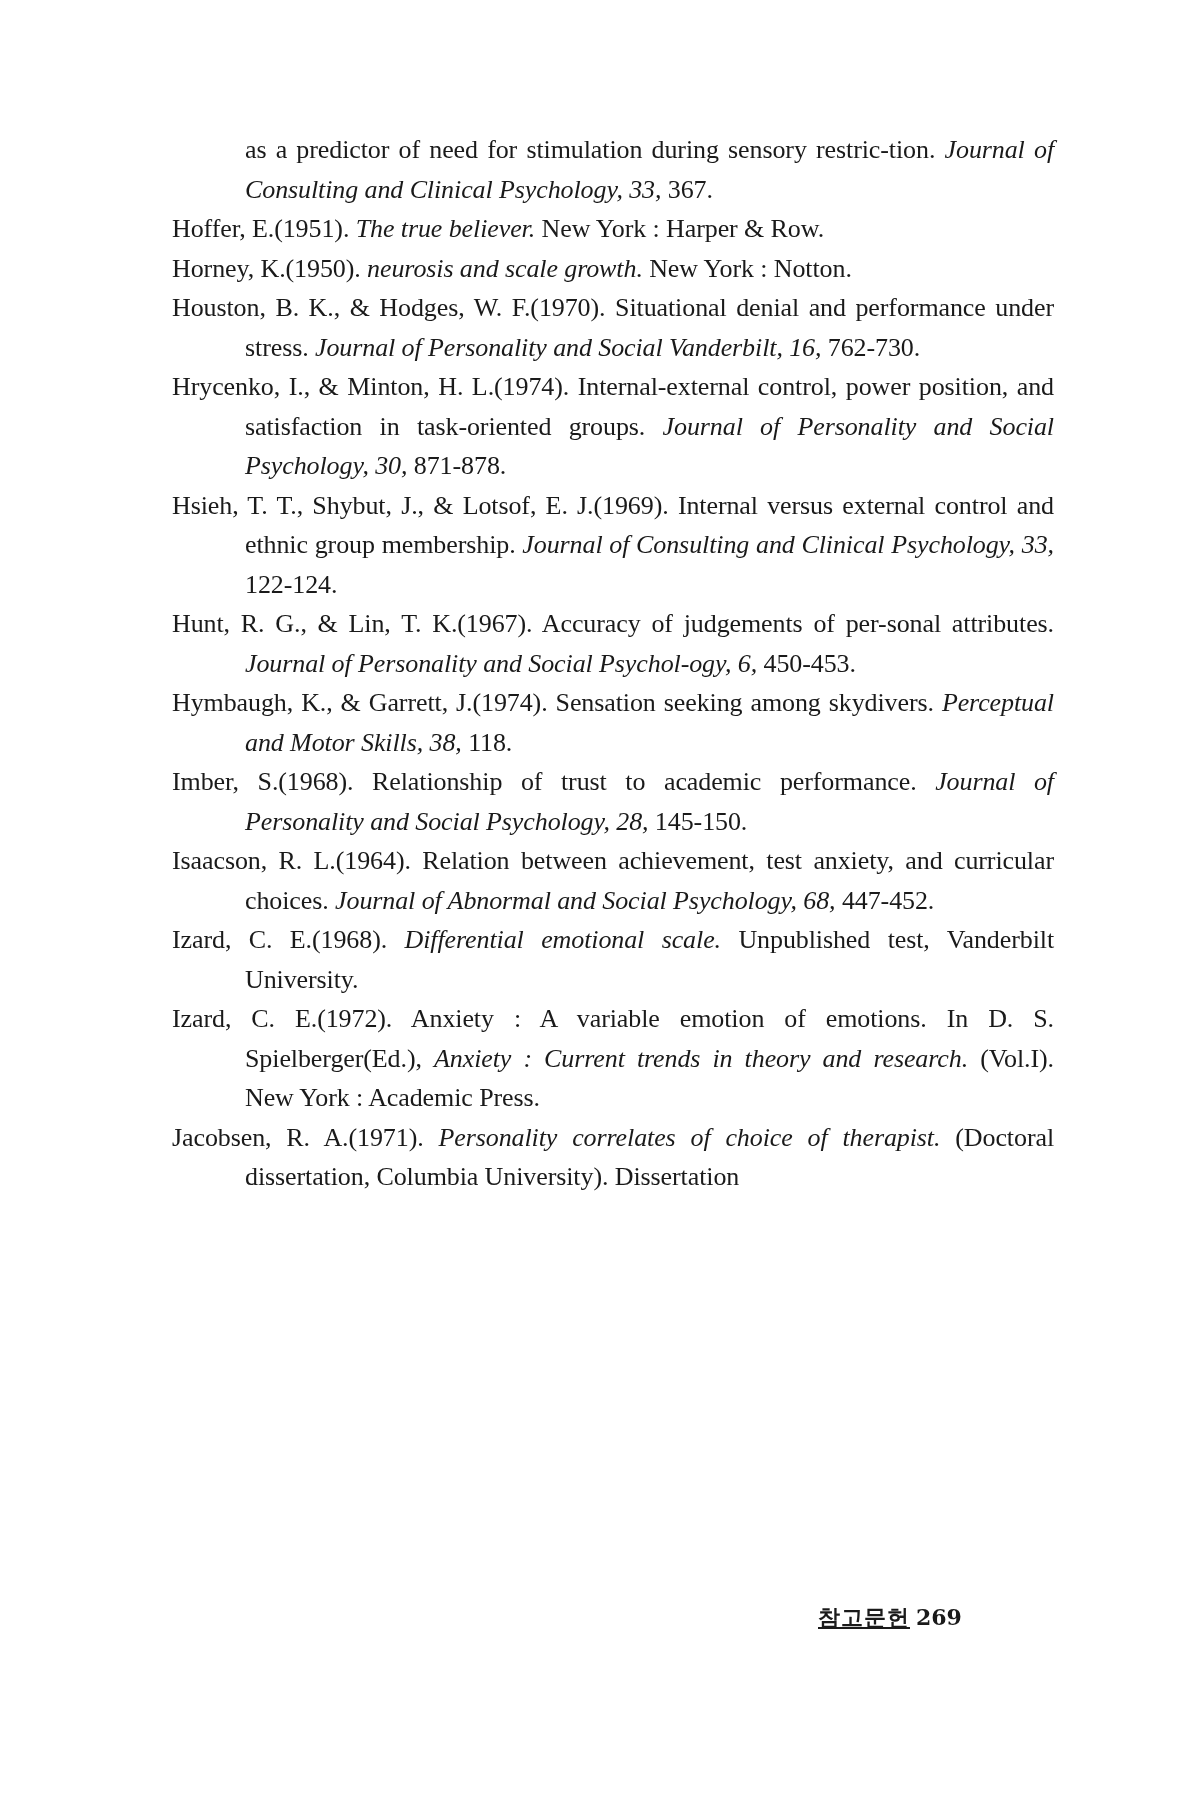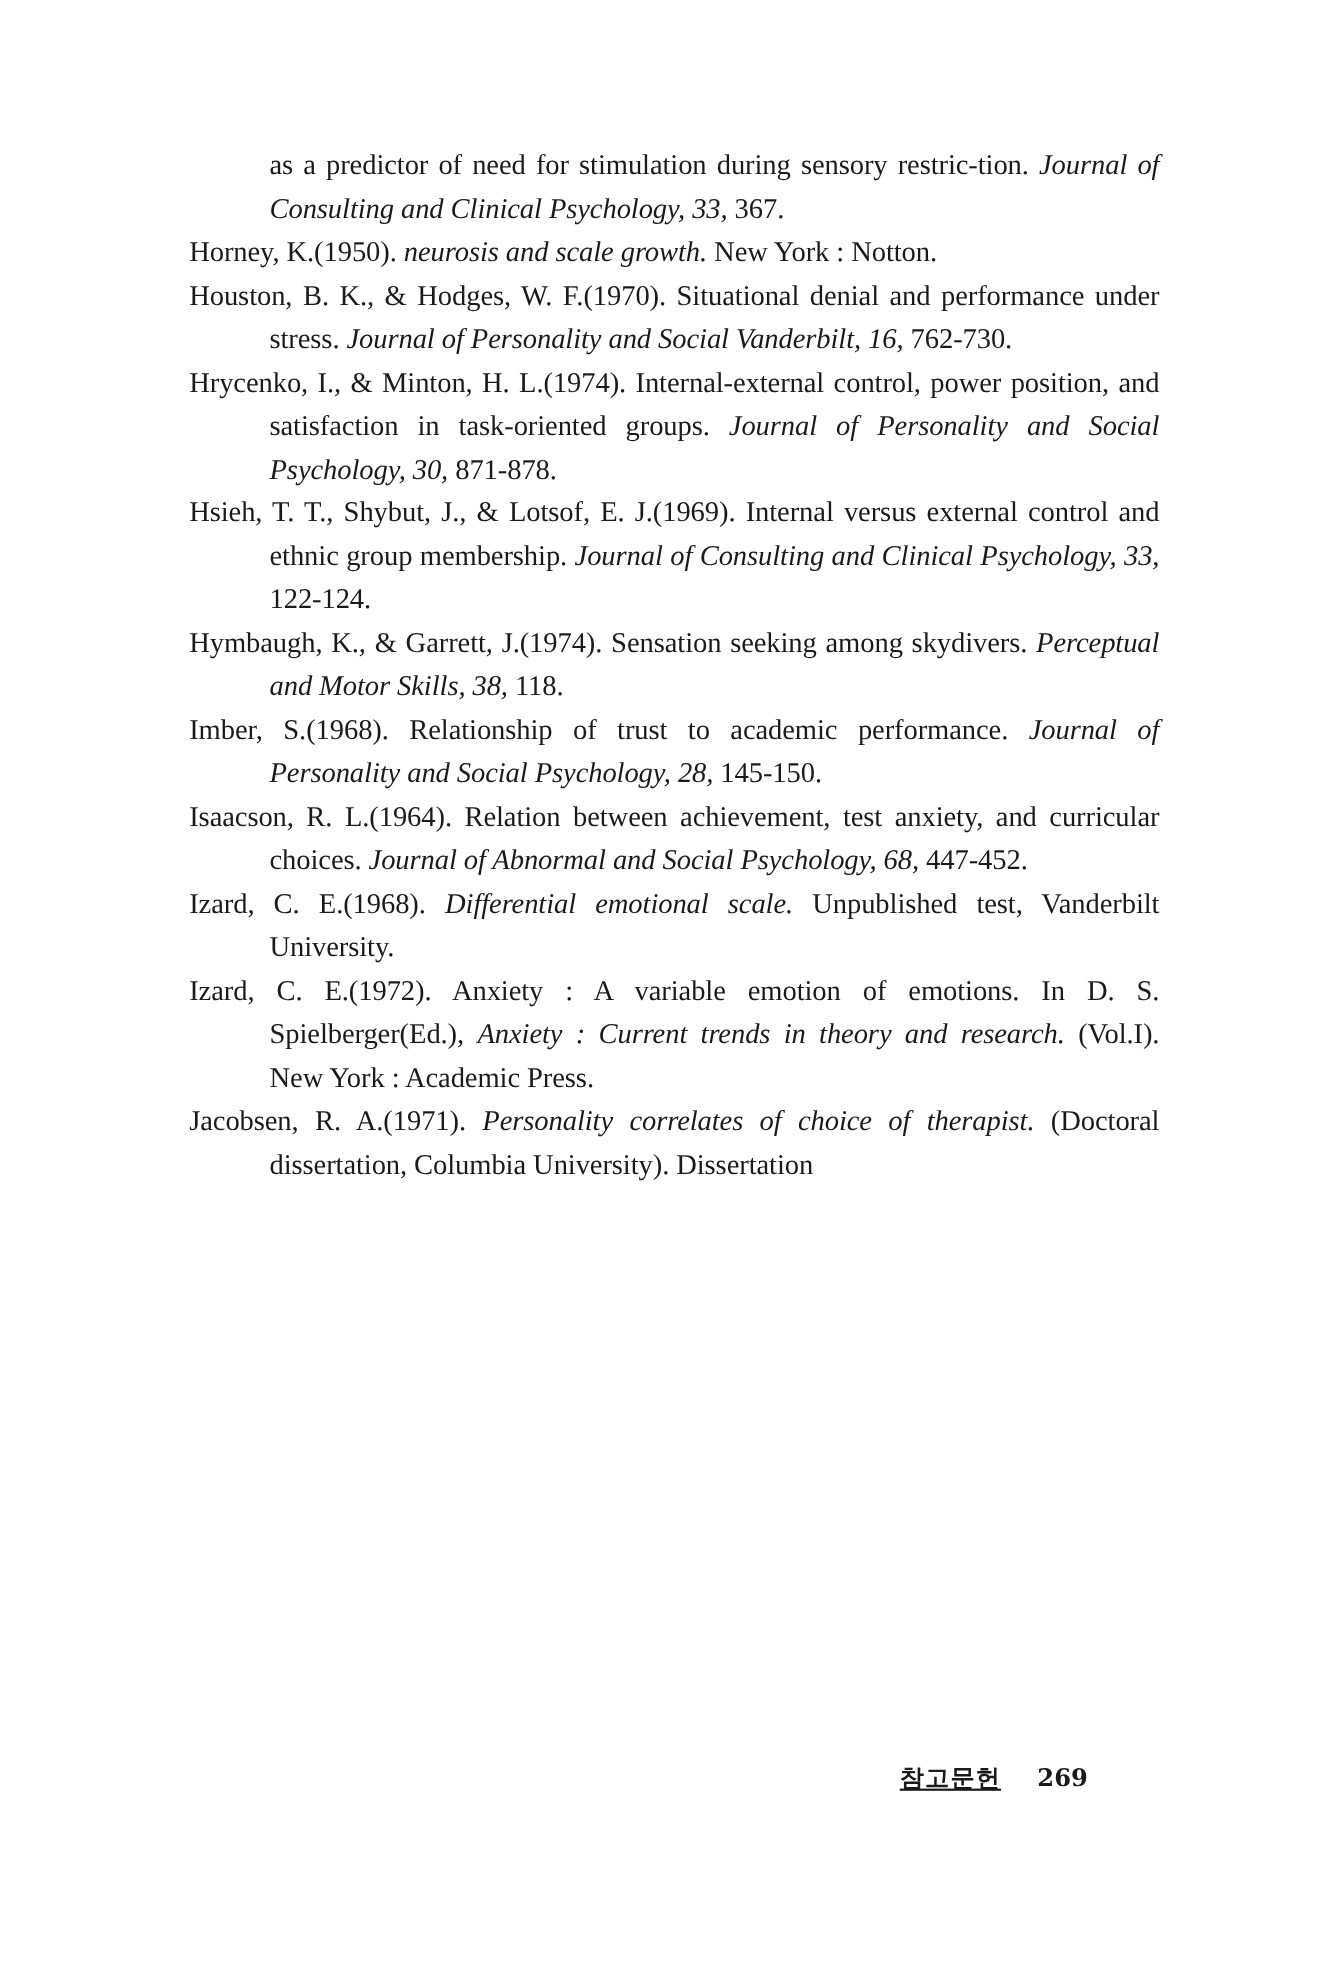--- a/index.html
+++ b/index.html
@@ -49,43 +49,45 @@
     font-weight: bold;
     white-space: nowrap;
   }
   .footer .section {
     font-family: "DejaVu Sans", sans-serif;
     font-weight: bold;
     letter-spacing: 1px;
     text-decoration: underline;
   }
   .footer .pagenum {
-    margin-left: 33px;
+    margin-left: 6px;
     font-family: "DejaVu Serif", serif;
     font-weight: bold;
   }
 </style>
 </head>
 <body>
 
 <div class="page">
 
   <div class="refs">
 
     <p class="ref continuation"><span>as a predictor of need for stimulation during sensory restric-tion. </span><i>Journal of Consulting and Clinical Psychology, 33,</i><span> 367.</span></p>
 
+    <p class="ref"><span>Hoffer, E.(1951). </span><i>The true believer.</i><span> New York : Harper &amp; Row.</span></p>
 
     <p class="ref"><span>Horney, K.(1950). </span><i>neurosis and scale growth.</i><span> New York : Notton.</span></p>
 
     <p class="ref"><span>Houston, B. K., &amp; Hodges, W. F.(1970). Situational denial and performance under stress. </span><i>Journal of Personality and Social Vanderbilt, 16,</i><span> 762-730.</span></p>
 
     <p class="ref"><span>Hrycenko, I., &amp; Minton, H. L.(1974). Internal-external control, power position, and satisfaction in task-oriented groups. </span><i>Journal of Personality and Social Psychology, 30,</i><span> 871-878.</span></p>
 
     <p class="ref"><span>Hsieh, T. T., Shybut, J., &amp; Lotsof, E. J.(1969). Internal versus external control and ethnic group membership. </span><i>Journal of Consulting and Clinical Psychology, 33,</i><span> 122-124.</span></p>
 
+    <p class="ref"><span>Hunt, R. G., &amp; Lin, T. K.(1967). Accuracy of judgements of per-sonal attributes. </span><i>Journal of Personality and Social Psychol-ogy, 6,</i><span> 450-453.</span></p>
 
     <p class="ref"><span>Hymbaugh, K., &amp; Garrett, J.(1974). Sensation seeking among skydivers. </span><i>Perceptual and Motor Skills, 38,</i><span> 118.</span></p>
 
     <p class="ref"><span>Imber, S.(1968). Relationship of trust to academic performance. </span><i>Journal of Personality and Social Psychology, 28,</i><span> 145-150.</span></p>
 
     <p class="ref"><span>Isaacson, R. L.(1964). Relation between achievement, test anxiety, and curricular choices. </span><i>Journal of Abnormal and Social Psychology, 68,</i><span> 447-452.</span></p>
 
     <p class="ref"><span>Izard, C. E.(1968). </span><i>Differential emotional scale.</i><span>  Unpublished test, Vanderbilt University.</span></p>
 
     <p class="ref"><span>Izard, C. E.(1972). Anxiety : A variable emotion of emotions. In D. S. Spielberger(Ed.), </span><i>Anxiety : Current trends in theory and research.</i><span> (Vol.I). New York : Academic Press.</span></p>

